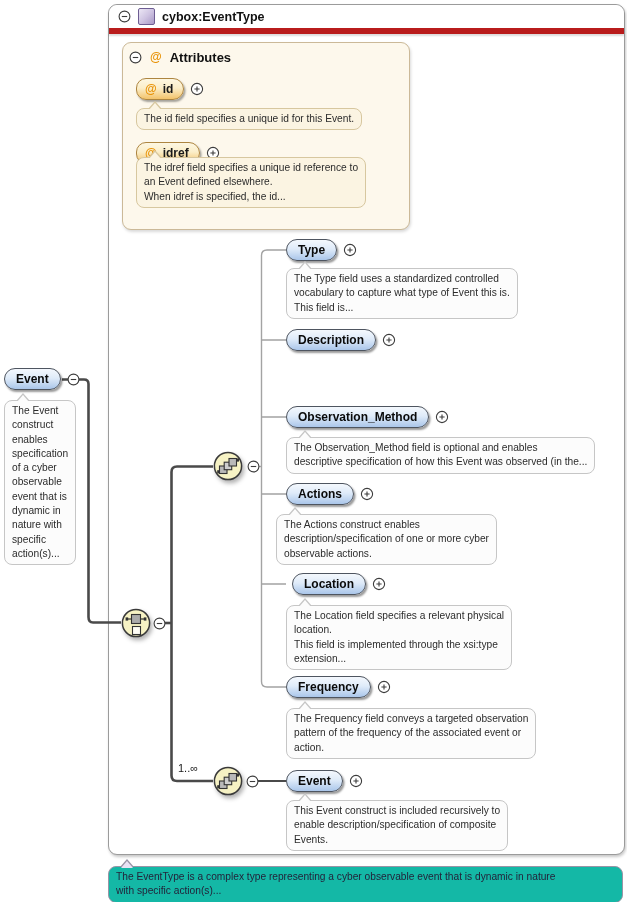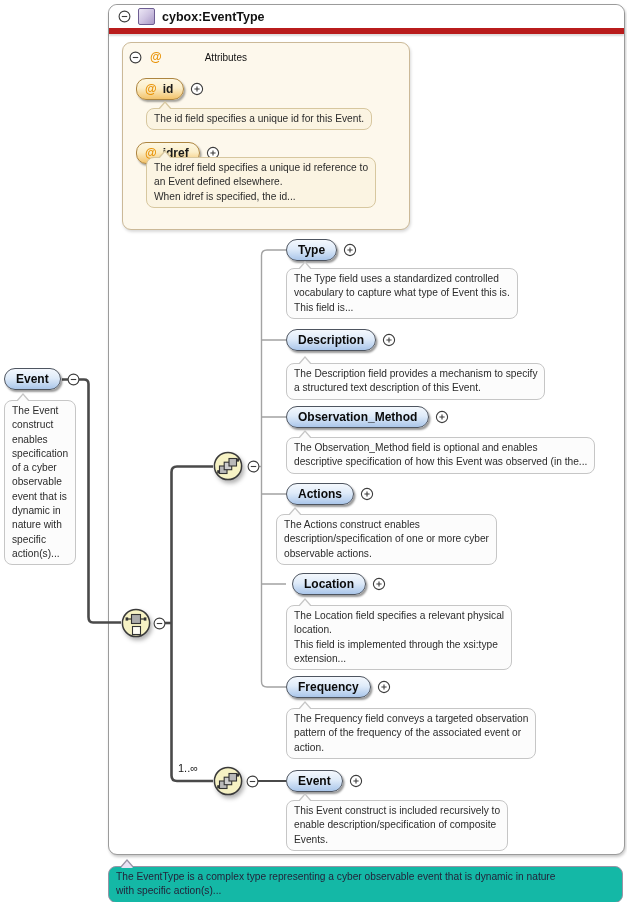--- a/index.html
+++ b/index.html
@@ -15,21 +15,21 @@
                border-radius:9px 9px 0 0;background:#fff;}
   .main-title{font-size:12.5px;font-weight:bold;color:#111;}
   .type-icon{width:15px;height:15px;border:1px solid #6d5d92;border-radius:2px;
              background:linear-gradient(135deg,#ece7f5 0%,#cfc4e2 50%,#a898c6 100%);}
 
   
   .attr-box{left:122px;top:42px;width:286px;height:186px;background:#fdf8ec;
             border:1px solid #cbb océ98;border:1px solid #cbb998;border-radius:9px;
             box-shadow:1px 2px 3px rgba(0,0,0,.15);z-index:2;}
   .attr-header{display:flex;align-items:center;gap:8px;height:22px;padding-left:6px;padding-top:3px;}
-  .attr-title{font-size:10px;font-weight:normal;color:#111;margin-left:35px;}
+  .attr-title{font-size:13px;font-weight:bold;color:#111;}
   .at{color:#e8940a;font-weight:bold;font-size:12px;}
 
   .apill{display:inline-flex;align-items:center;gap:6px;height:20px;padding:0 10px 0 8px;
          border:1px solid #ad8540;border-radius:10px 11px 11px 10px;
          background:linear-gradient(#fdf7e2 0%,#fbeec9 45%,#f3c36b 100%);
          box-shadow:1.5px 2px 2px rgba(0,0,0,.35);font-size:12px;font-weight:bold;color:#1a1a1a;}
 
   
   .node{display:flex;align-items:center;gap:6px;z-index:4;}
   .pill{display:inline-flex;align-items:center;justify-content:center;height:20px;padding:0 11px;
@@ -38,21 +38,21 @@
         box-shadow:1.5px 2px 2px rgba(0,0,0,.4);
         font-size:12px;font-weight:bold;color:#0a0a0a;white-space:nowrap;}
 
   
   .tip{background:#fcfcfc;border:1px solid #c6c6c6;border-radius:8px;padding:3px 7px;
        font-size:10.2px;line-height:1.4;color:#2b2b2b;white-space:pre-line;z-index:4;max-width:345px;}
   .tip::before{content:"";position:absolute;top:-8px;left:11px;width:0;height:0;
        border-left:7px solid transparent;border-right:7px solid transparent;border-bottom:8px solid #c6c6c6;}
   .tip::after{content:"";position:absolute;top:-6px;left:12px;width:0;height:0;
        border-left:6px solid transparent;border-right:6px solid transparent;border-bottom:7px solid #fcfcfc;}
-  .tip-cream{background:#fbf4e2;border-color:#d7c79f;margin-left:10px;}
+  .tip-cream{background:#fbf4e2;border-color:#d7c79f;}
   .tip-cream::before{border-bottom-color:#d7c79f;}
   .tip-cream::after{border-bottom-color:#fbf4e2;}
   .tip-purple{background:#14b8a6;border-color:#9a94a6;color:#23233a;width:515px;box-sizing:border-box;max-width:none;}
   .tip-purple::before{border-bottom-color:#9a94a6;}
   .tip-purple::after{border-bottom-color:#e9e2f4;}
 
   .gicon{z-index:5;filter:drop-shadow(2px 3px 2px rgba(0,0,0,.3));}
   .toggle{z-index:6;}
   .mult{font-size:11px;color:#1a1a1a;z-index:5;}
   svg.lines{z-index:3;pointer-events:none;}
@@ -183,22 +183,20 @@
 
   <div class="abs node" style="left:286px;top:329px">
     <span class="pill">
         <span>Description</span>
       </span>
     <svg width="14" height="14" viewBox="0 0 14 14">
         <circle cx="7" cy="7" r="5.6" fill="#fff" stroke="#3c3c3c" stroke-width="1.1"></circle>
         <path d="M4.4 7 H9.6 M7 4.4 V9.6" stroke="#3c3c3c" stroke-width="1.1"></path>
       </svg>
   </div>
-  <div class="abs tip" style="left:286px;top:363px">The Description field provides a mechanism to specify
-a structured text description of this Event.</div>
 
   <div class="abs node" style="left:286px;top:406px">
     <span class="pill">
         <span>Observation_Method</span>
       </span>
     <svg width="14" height="14" viewBox="0 0 14 14">
         <circle cx="7" cy="7" r="5.6" fill="#fff" stroke="#3c3c3c" stroke-width="1.1"></circle>
         <path d="M4.4 7 H9.6 M7 4.4 V9.6" stroke="#3c3c3c" stroke-width="1.1"></path>
       </svg>
   </div>

